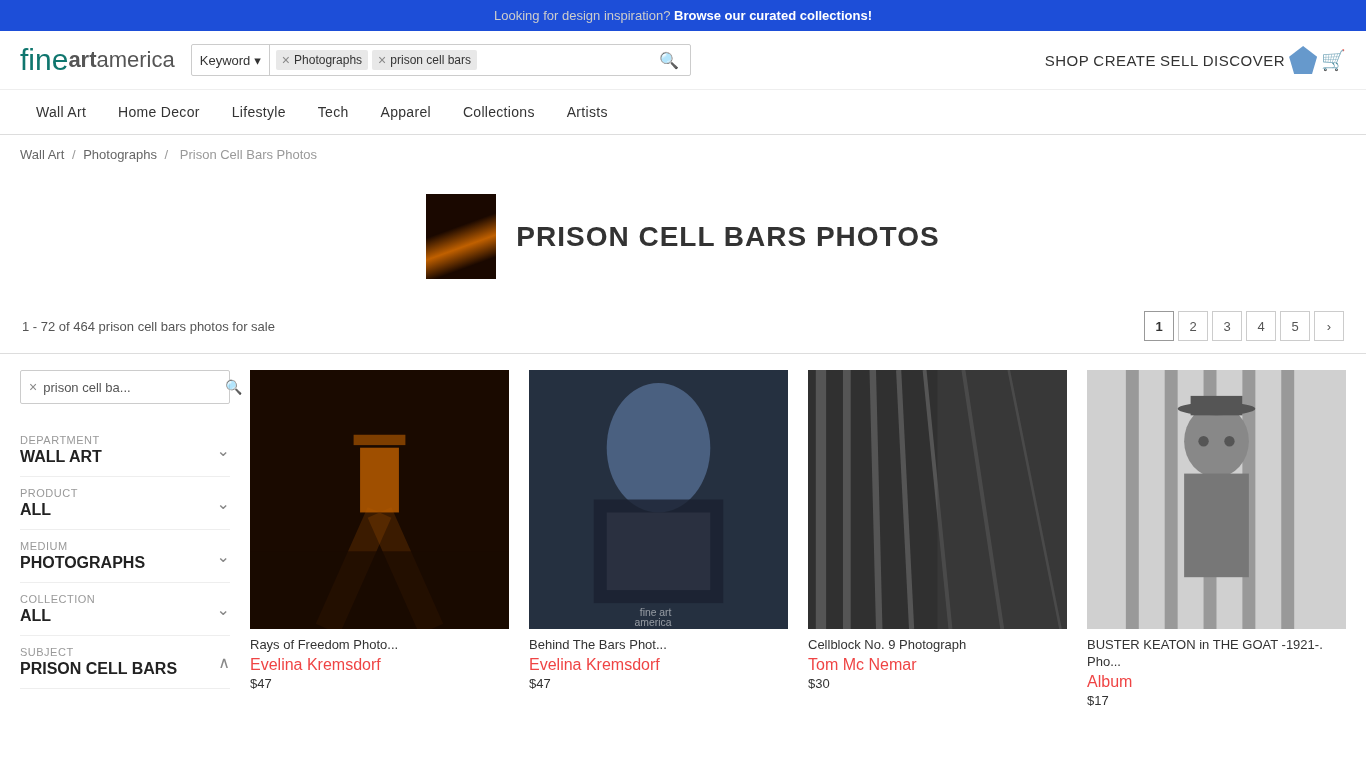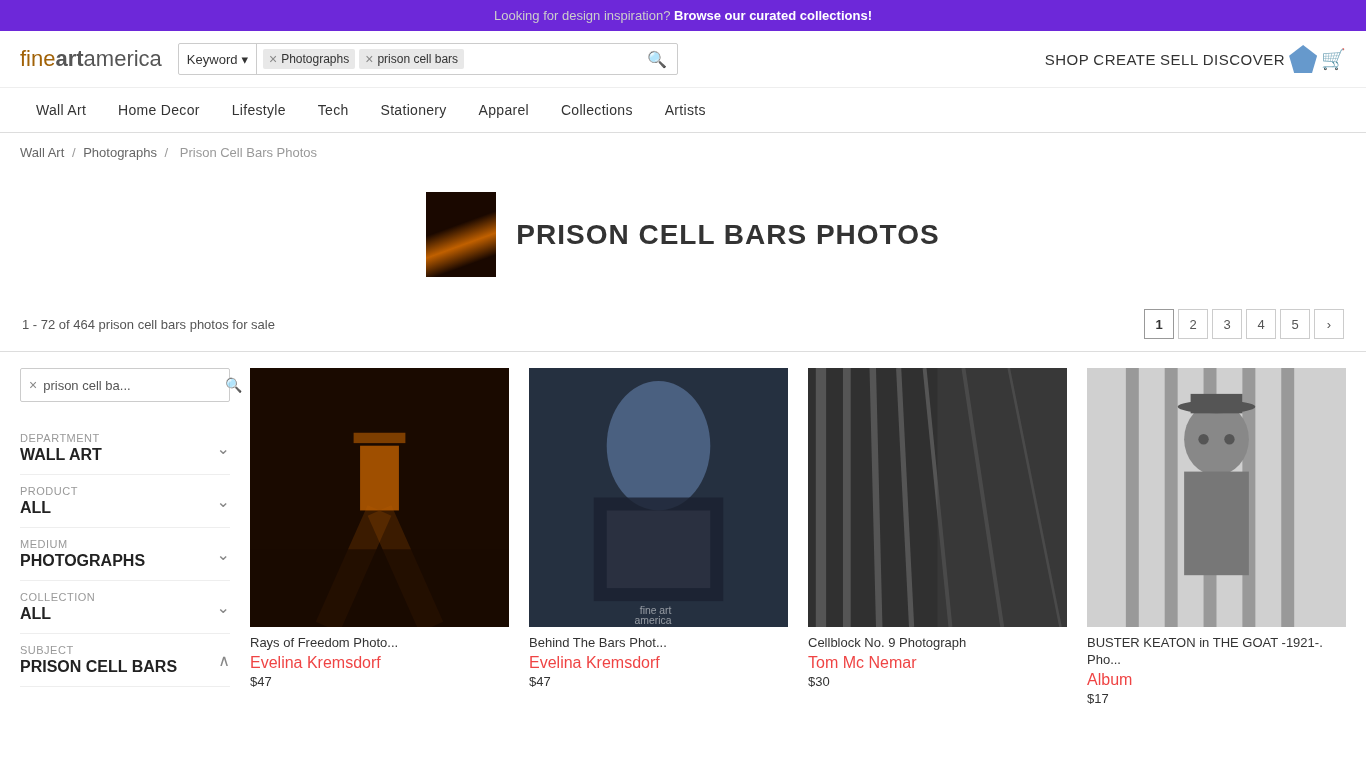--- a/index.html
+++ b/index.html
@@ -1,37 +1,37 @@
 <!DOCTYPE html>
 <html><head>
   <meta charset="utf-8">
   <style>
     * { box-sizing: border-box; margin: 0; padding: 0; }
     body { font-family: Arial, sans-serif; font-size: 14px; color: #333; background: #fff; }
 
     
     .top-banner {
-      background: #6d28d9;
+      background: #1d4ed8;
       color: #ccc;
       text-align: center;
       padding: 8px;
       font-size: 13px;
     }
     .top-banner a { color: #fff; font-weight: bold; text-decoration: none; }
 
     
     .header {
       display: flex;
       align-items: center;
       padding: 12px 20px;
       border-bottom: 1px solid #eee;
       gap: 16px;
     }
     .logo { display: flex; align-items: center; text-decoration: none; }
-    .logo-fine { font-size: 22px; color: #a16207; font-weight: 300; }
+    .logo-fine { font-size: 30px; color: #0f766e; font-weight: 300; }
     .logo-art { font-size: 22px; color: #555; font-weight: 700; }
     .logo-america { font-size: 22px; color: #555; font-weight: 300; }
 
     .search-bar {
       display: flex;
       align-items: center;
       border: 1px solid #ccc;
       border-radius: 2px;
       flex: 1;
       max-width: 500px;
@@ -363,21 +363,20 @@
     <span class="notification-icon"></span>
     <span class="cart-icon">🛒</span>
   </div>
 </div>
 
 <nav class="main-nav">
   <a href="#">Wall Art</a>
   <a href="#">Home Decor</a>
   <a href="#">Lifestyle</a>
   <a href="#">Tech</a>
-  <a href="#">Stationery</a>
   <a href="#">Apparel</a>
   <a href="#">Collections</a>
   <a href="#">Artists</a>
 </nav>
 
 <div class="breadcrumb">
   <a href="#">Wall Art</a>
   <span> / </span>
   <a href="#">Photographs</a>
   <span> / </span>

